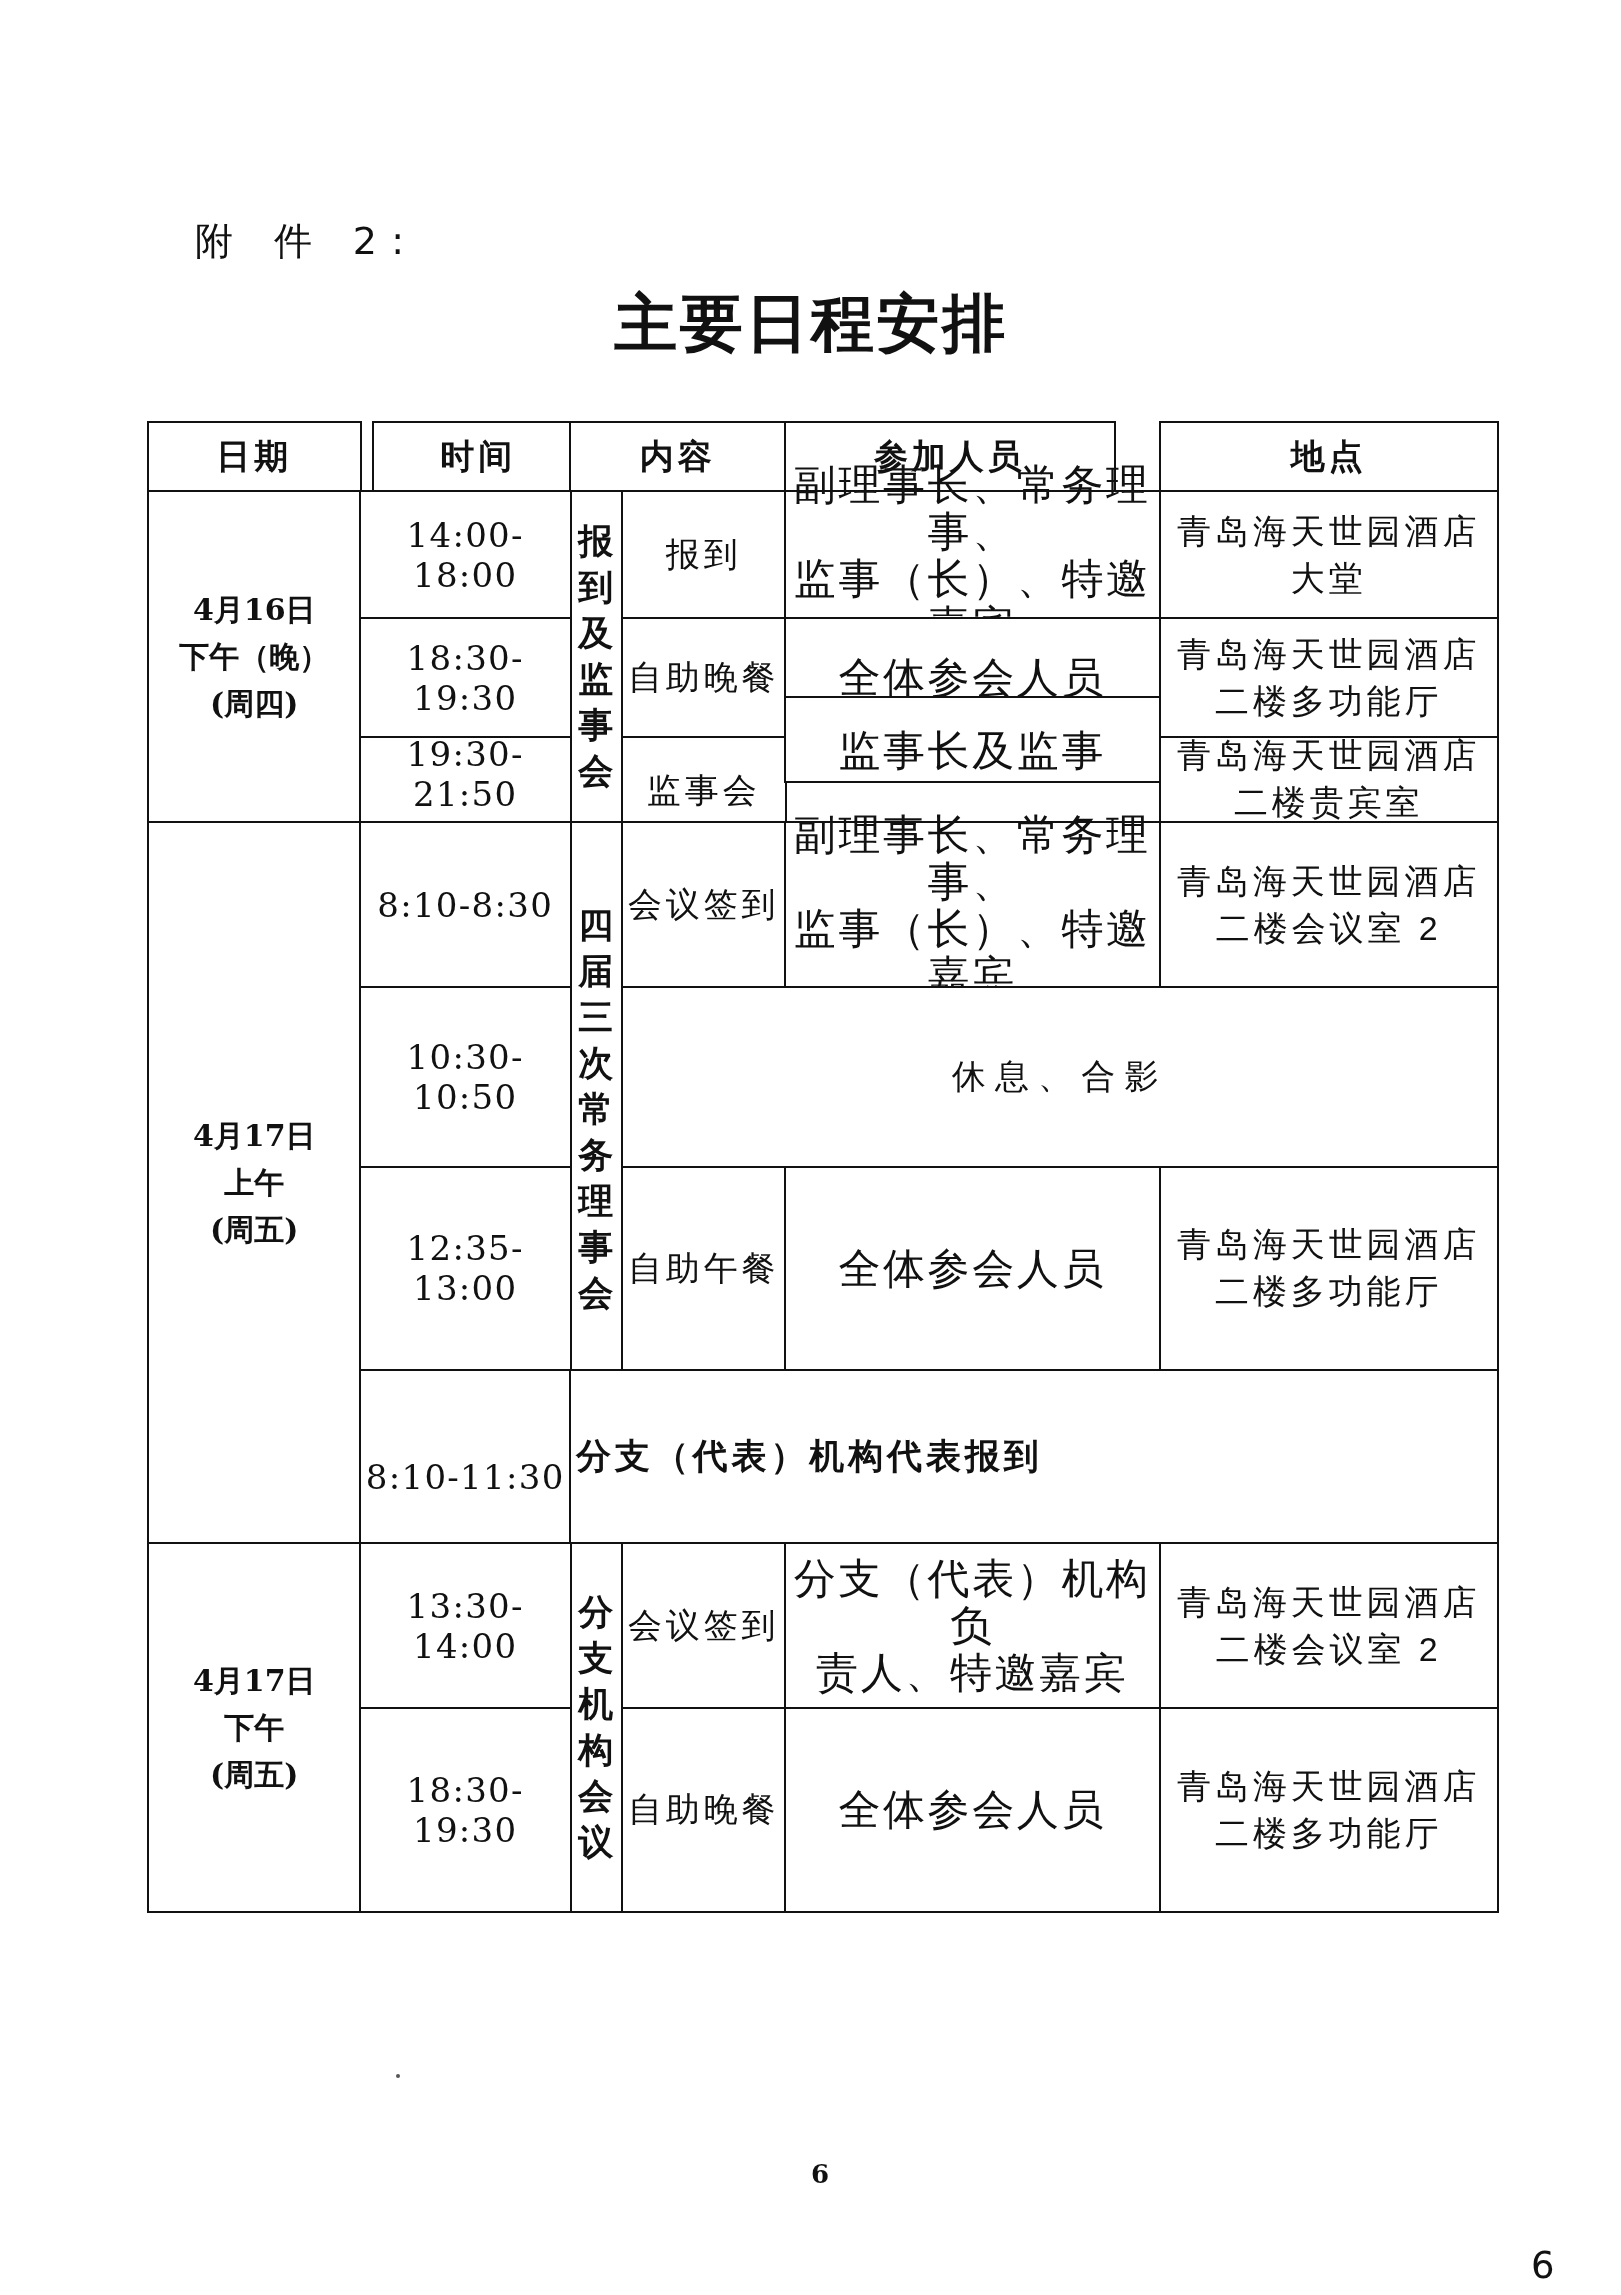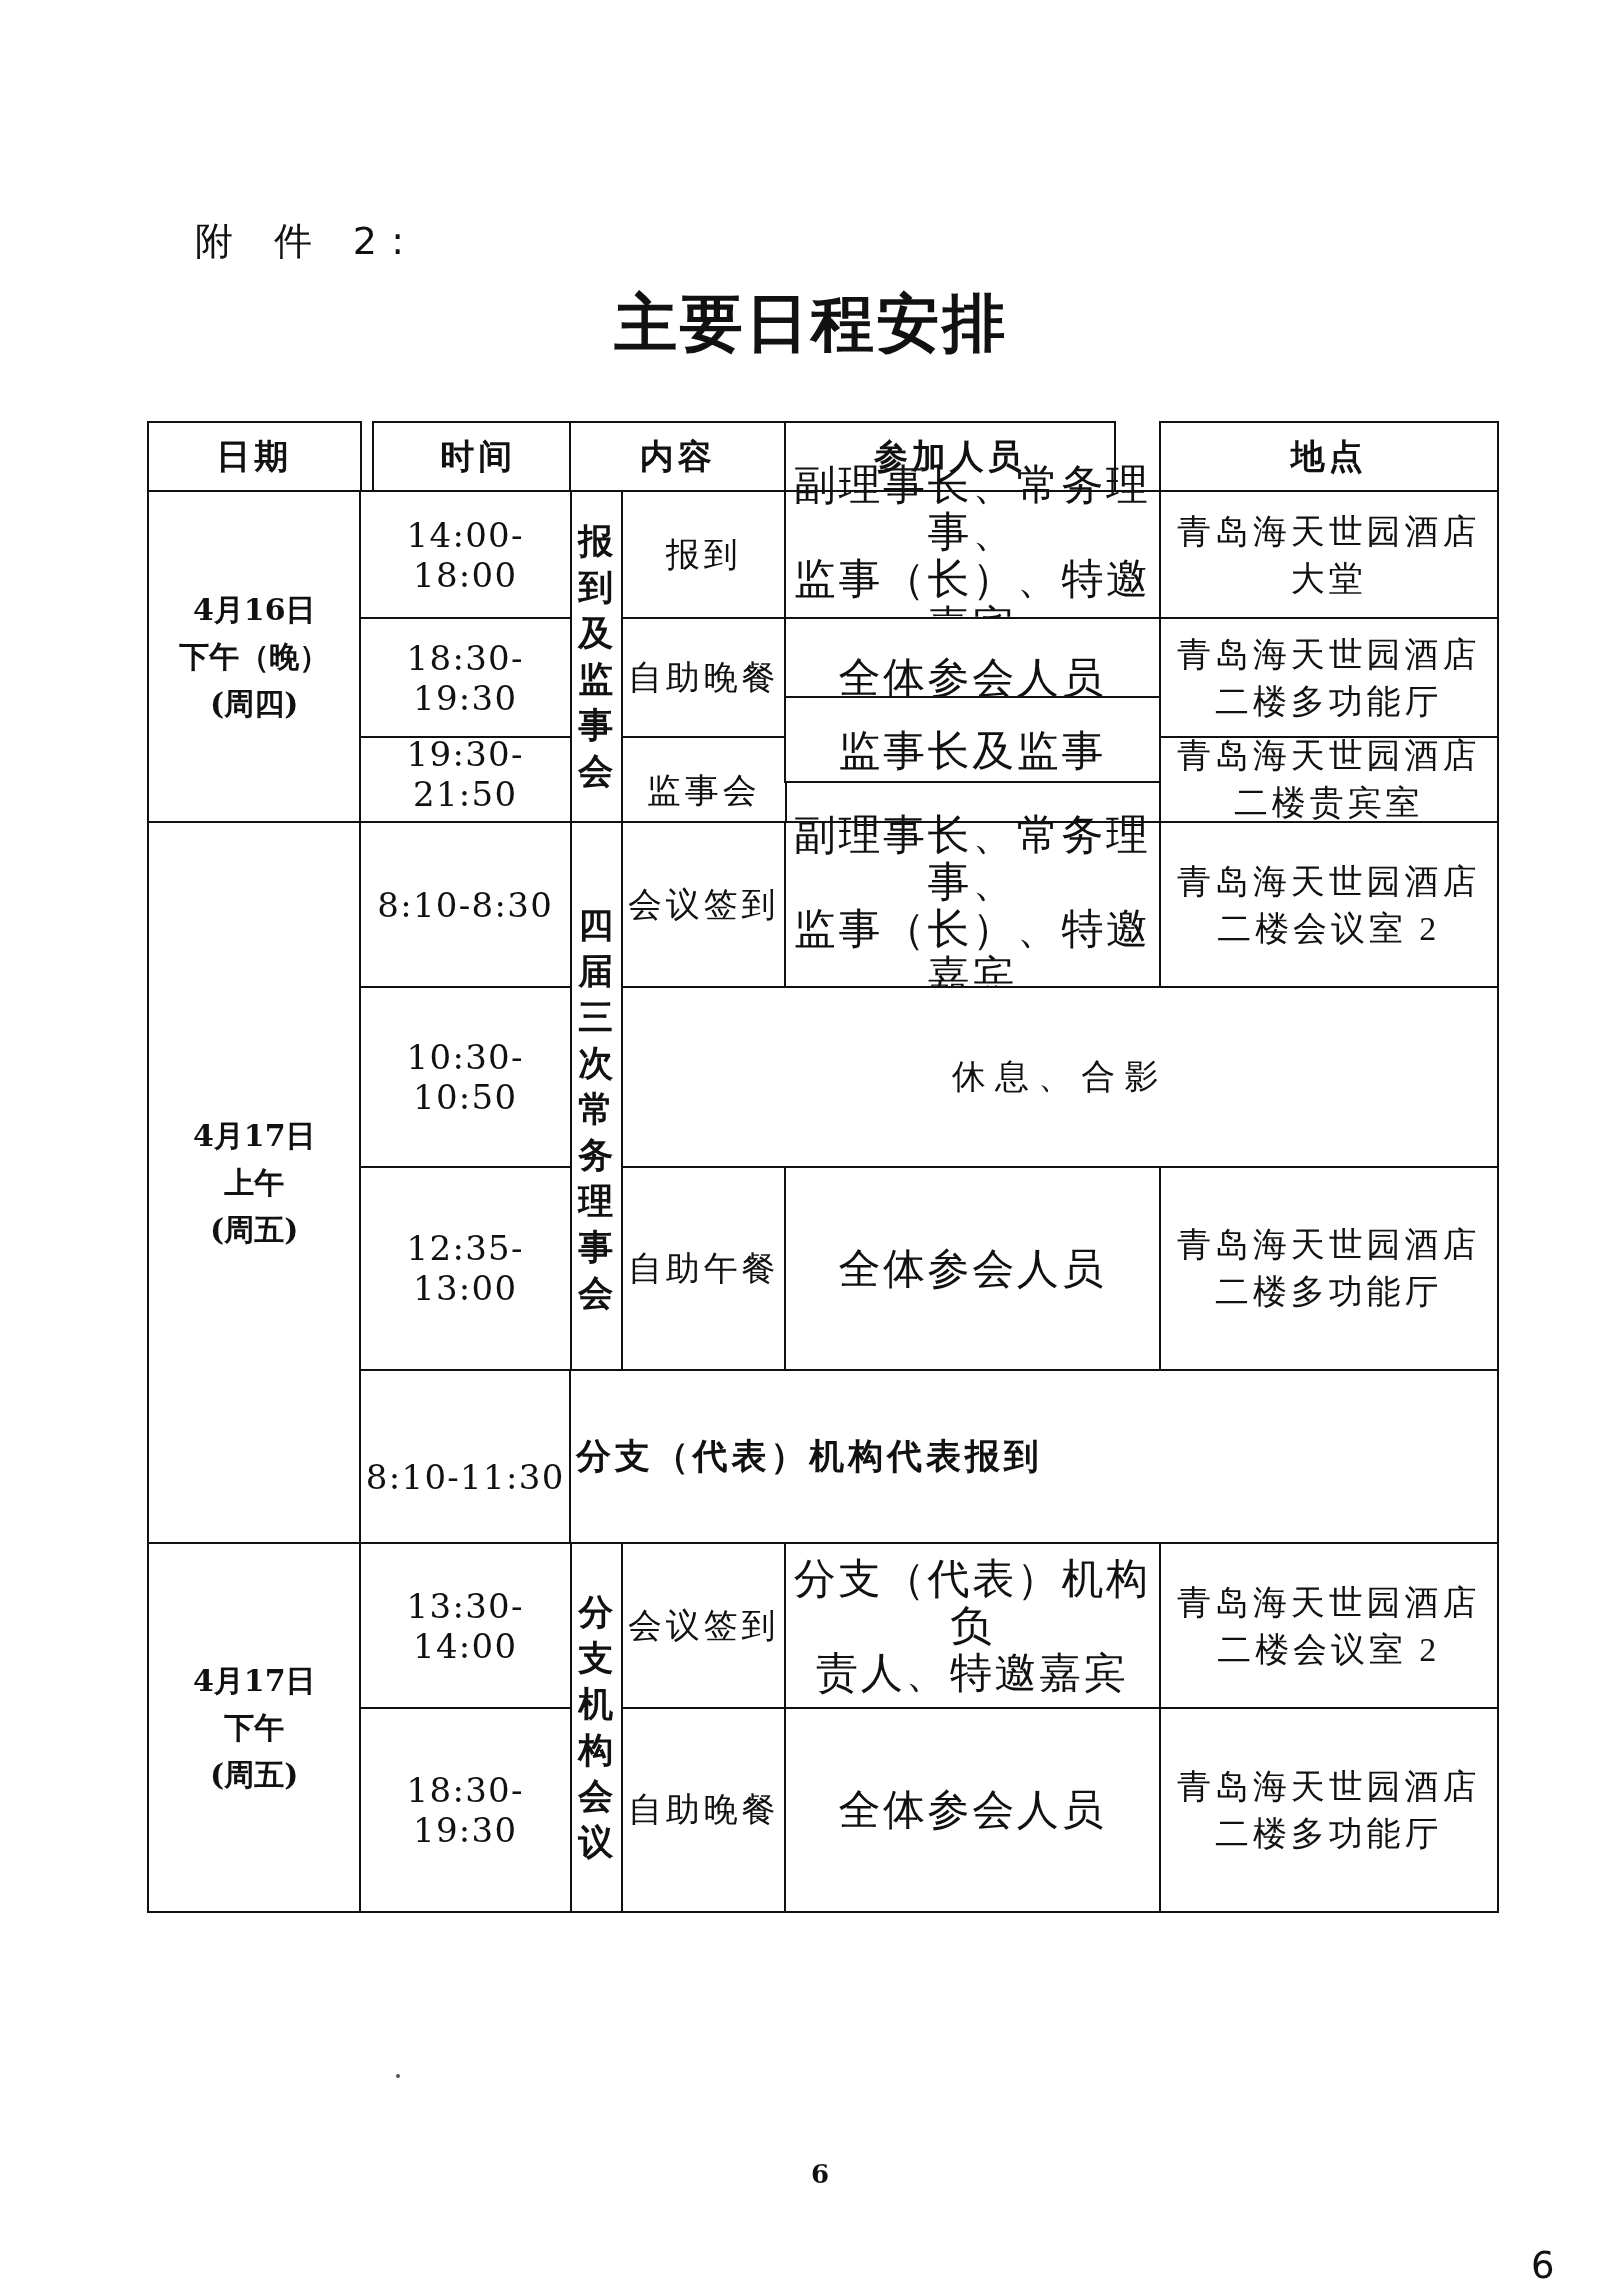--- a/index.html
+++ b/index.html
@@ -11,21 +11,21 @@
            letter-spacing:2.6px; font-family:"DejaVu Sans", sans-serif; }
   .cell { position:absolute; box-sizing:border-box; border:2.6px solid #111;
           display:flex; align-items:center; justify-content:center; text-align:center;
           margin-left:-1.3px; margin-top:-1.3px; background:#fff; }
   .hdr { font-weight:bold; font-size:34px; font-family:"DejaVu Sans", sans-serif; letter-spacing:3.9px; }
   .date { font-weight:bold; font-size:30px; line-height:47px; font-family:"DejaVu Serif", serif; white-space:pre-line; }
   .time { font-size:34px; letter-spacing:1.3px; font-family:"DejaVu Serif", serif; }
   .vert { font-weight:bold; font-size:35px; line-height:46px; font-family:"DejaVu Sans", sans-serif; white-space:pre-line; padding:0 3.9px; }
   .item { font-size:34px; letter-spacing:3.9px; font-family:"DejaVu Sans", sans-serif; white-space:pre-line; line-height:47px; }
   .people { font-size:42px; letter-spacing:2.6px; font-family:"DejaVu Sans", sans-serif; white-space:pre-line; line-height:47px; }
-  .place { font-size:34px; letter-spacing:3.9px; font-family:Liberation Serif, serif; white-space:pre-line; line-height:47px; }
+  .place { font-size:34px; letter-spacing:3.9px; font-family:Liberation Sans, sans-serif; white-space:pre-line; line-height:47px; }
   .break { font-size:34px; letter-spacing:9.2px; font-family:Liberation Sans, sans-serif; }
   .branch { font-size:35px; font-weight:bold; letter-spacing:3.9px; font-family:"DejaVu Sans", sans-serif;
             justify-content:flex-start; padding-left:5.2px; }
   .footer-num { top:2159px; left:811px; font-size:26px; font-weight:bold; }
   .corner-num { top:2244px; left:1531px; font-size:37px; font-family:"DejaVu Sans", sans-serif; }
   .dot { width:3.9px; height:3.9px; border-radius:2px; background:#555; }
 </style>
 </head>
 <body>
 

